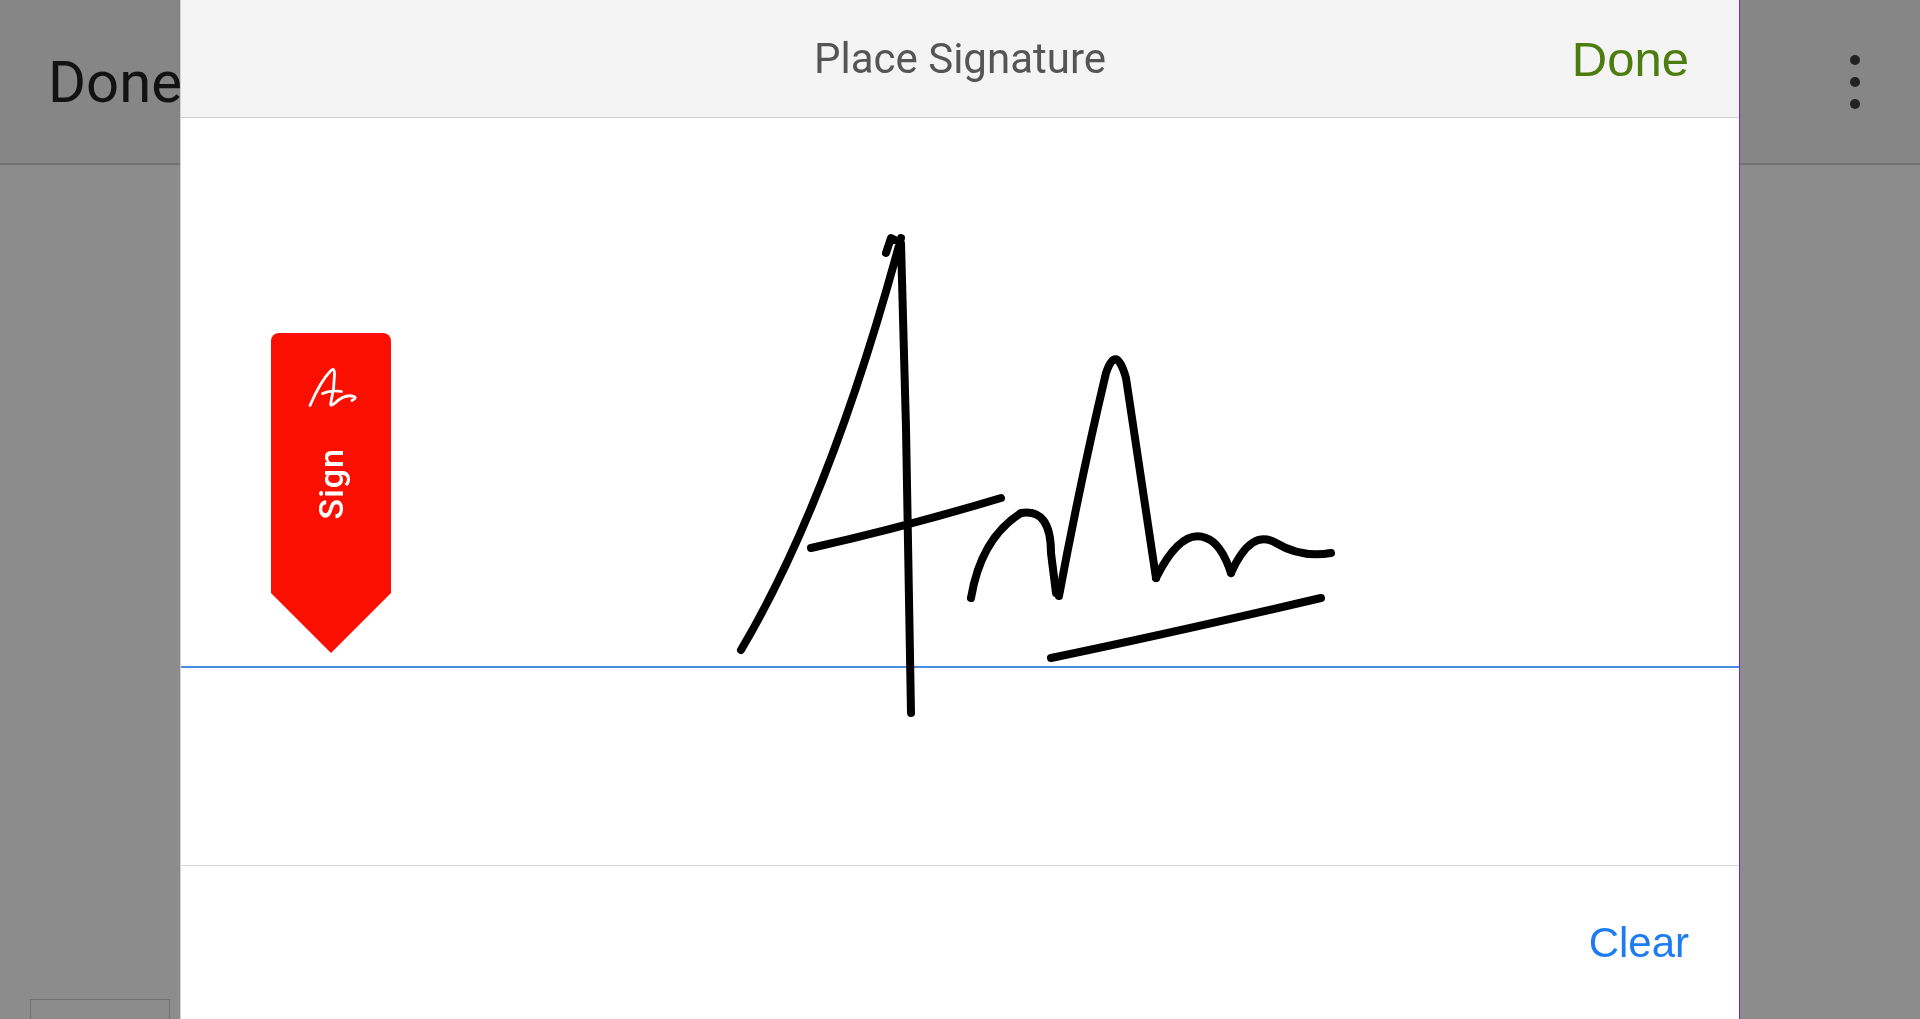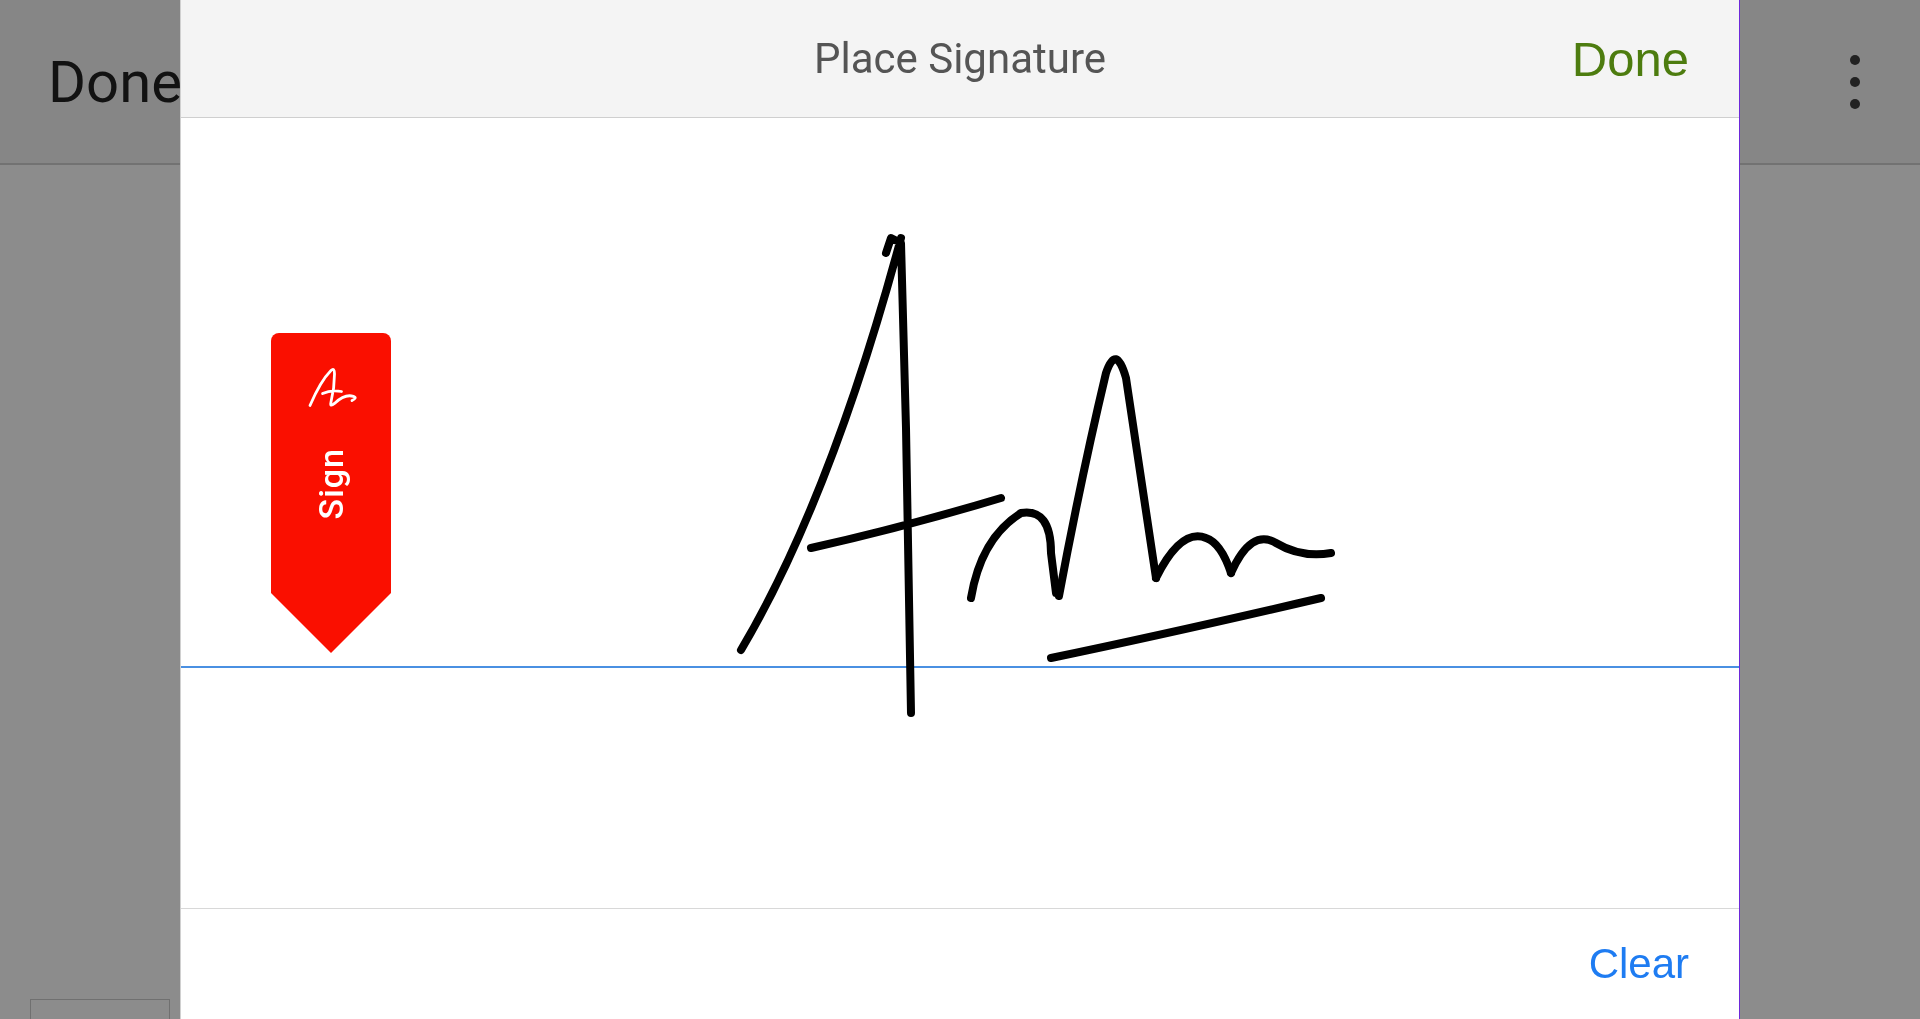--- a/index.html
+++ b/index.html
@@ -200,21 +200,21 @@
     
     .signature-drawing {
       position: absolute;
       left: 400px;
       top: 60px;
       width: 780px;
       height: 580px;
     }
     
     .modal-footer {
-      height: 111px;
+      height: 154px;
       border-top: 1px solid #d8d8d8;
       display: flex;
       align-items: center;
       justify-content: flex-end;
       padding-right: 50px;
     }
     
     .clear-button {
       font-size: 42px;
       color: #1e7cf2;

